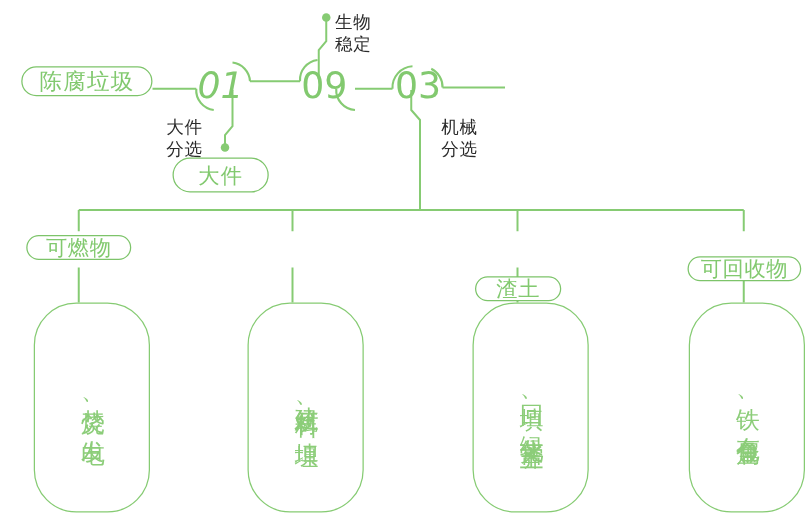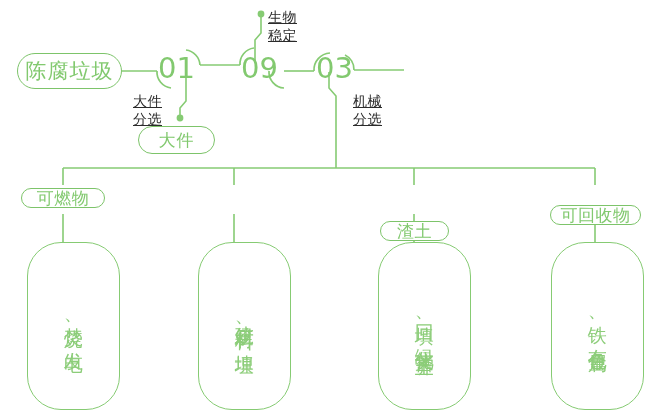--- a/index.html
+++ b/index.html
@@ -40,22 +40,22 @@
     align-items: center;
     justify-content: center;
     letter-spacing: 1px;
     white-space: nowrap;
     background: #ffffff;
   }
   .pill-root {
     left: 17px;
     top: 53px;
     width: 105px;
-    height: 36px;
-    font-size: 21px;
+    height: 24px;
+    font-size: 18px;
   }
   .pill-bulky {
     left: 138px;
     top: 126px;
     width: 77px;
     height: 28px;
     font-size: 17px;
   }
   .pill-cat {
     height: 20px;
@@ -75,21 +75,20 @@
   }
 
   
   .note {
     position: absolute;
     color: #2b2b2b;
     font-size: 14px;
     line-height: 1.32;
     letter-spacing: 0.5px;
     white-space: pre-line;
-    text-decoration: underline;
   }
 
   
   .outbox {
     position: absolute;
     box-sizing: border-box;
     border: 1.6px solid #86cb73;
     border-radius: 34px;
     background: #ffffff;
     display: flex;
@@ -152,21 +151,21 @@
 
       <path d="M63 214 L63 242"></path>
       <path d="M234 214 L234 242"></path>
       <path d="M414 214 L414 242"></path>
       <path d="M595 214 L595 242"></path>
     </g>
   </svg>
 
   <div class="pill pill-root">陈腐垃圾</div>
 
-  <div class="num" style="left:158px; top:54px;">01</div>
+  <div class="num" style="left:158px; top:54px;font-style:italic;">01</div>
   <div class="num" style="left:241px; top:54px;">09</div>
   <div class="num" style="left:316px; top:54px;">03</div>
 
   <div class="note" style="left:133px; top:92px; text-align:left;">大件
 分选</div>
   <div class="note" style="left:268px; top:8px; text-align:left;">生物
 稳定</div>
   <div class="note" style="left:353px; top:92px; text-align:left;">机械
 分选</div>
 

